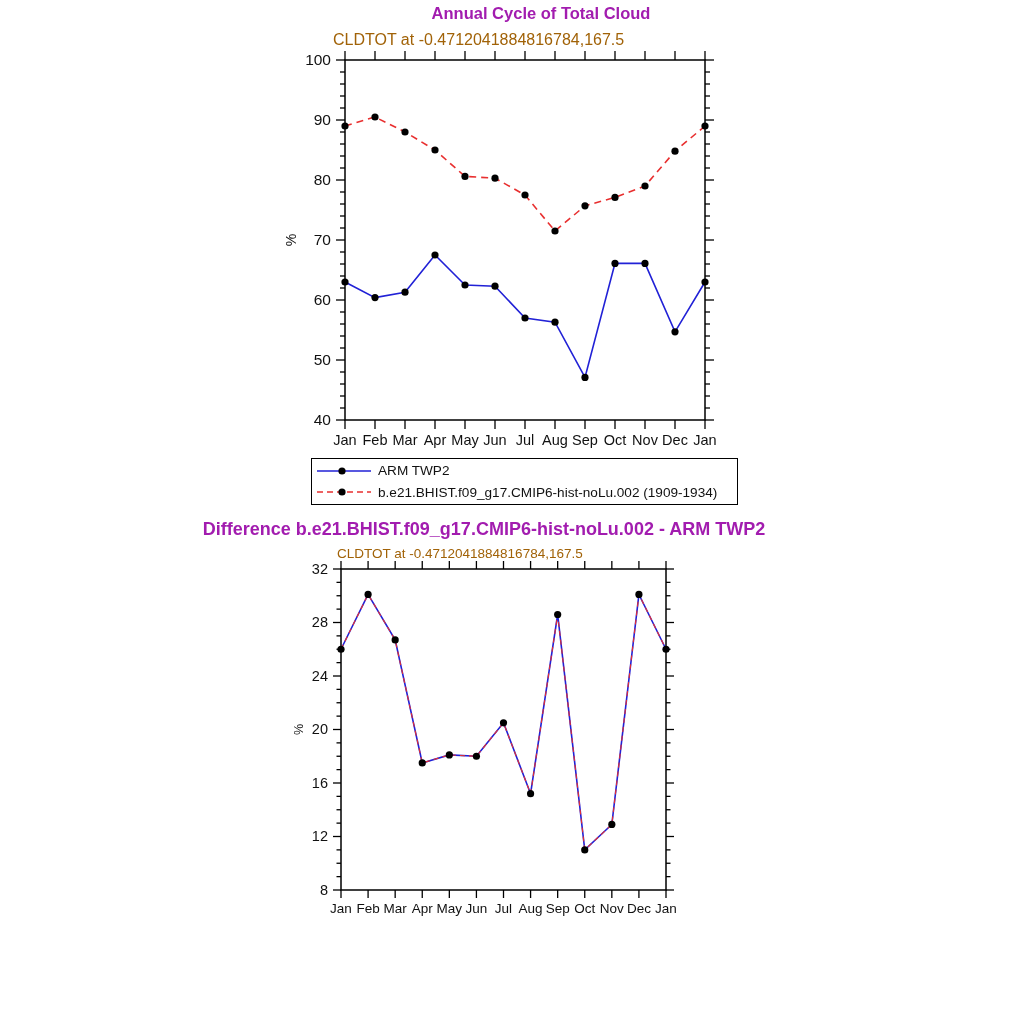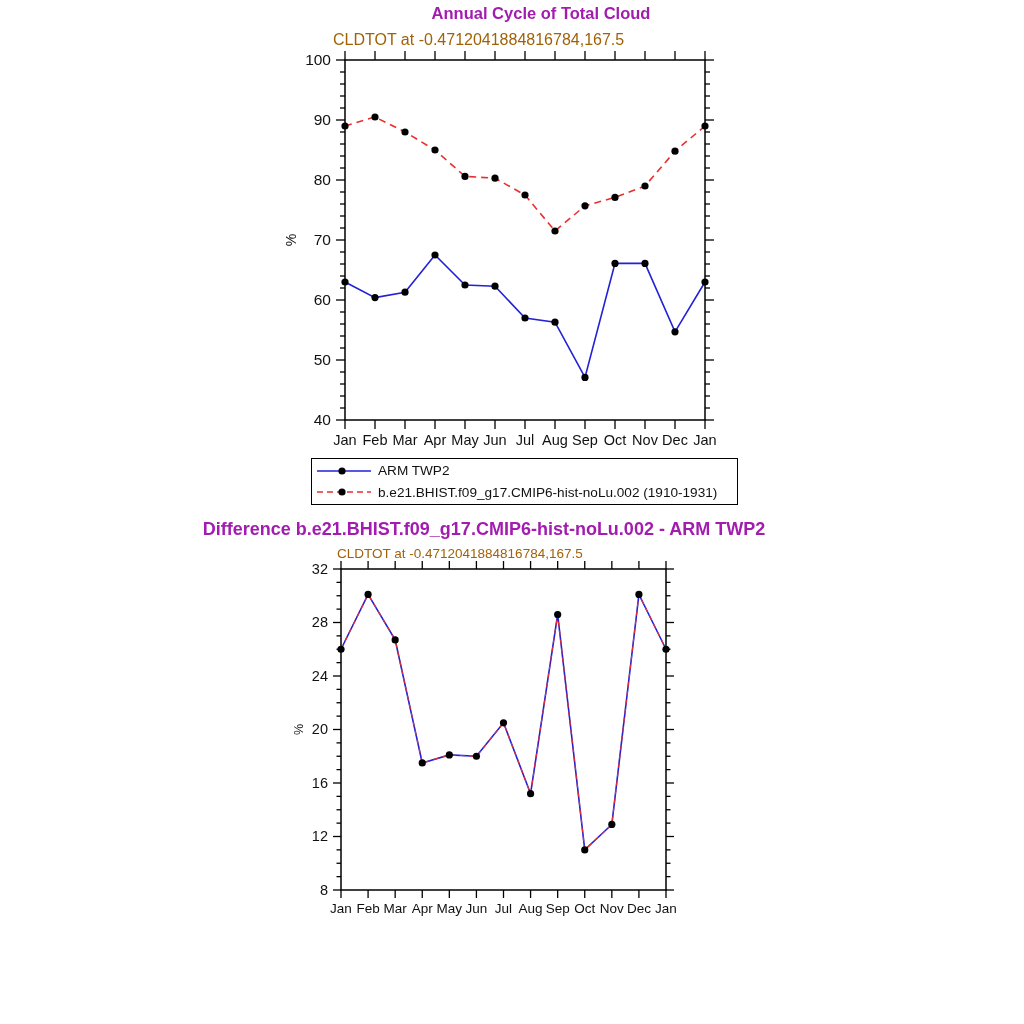--- a/index.html
+++ b/index.html
@@ -174,21 +174,21 @@
         <line class="sw-line" x1="2" y1="9" x2="56" y2="9" stroke-width="1.6" stroke="#2121d6"></line>
         <circle cx="27" cy="9" r="3.6" fill="#000"></circle>
       </svg>
       <span class="legend-label">ARM TWP2</span>
     </div>
     <div class="legend-row">
       <svg class="swatch" width="58" height="18">
         <line class="sw-line dashed" x1="2" y1="9" x2="56" y2="9" stroke-width="1.6" stroke="#e82f2f" stroke-dasharray="6 4"></line>
         <circle cx="27" cy="9" r="3.6" fill="#000"></circle>
       </svg>
-      <span class="legend-label">b.e21.BHIST.f09_g17.CMIP6-hist-noLu.002 (1910-1931)</span>
+      <span class="legend-label">b.e21.BHIST.f09_g17.CMIP6-hist-noLu.002 (1909-1934)</span>
     </div>
   </div>
 
   <div class="chart-title main-title-2">Difference b.e21.BHIST.f09_g17.CMIP6-hist-noLu.002 - ARM TWP2</div>
   <div class="chart-subtitle sub-2">CLDTOT at -0.4712041884816784,167.5</div>
   <svg id="chart-1" class="chart-svg" viewBox="0 0 1024 1024">
       <rect x="341" y="569" width="325" height="321" fill="none" stroke="#000000" stroke-width="1.5"></rect>
       <line x1="333" y1="890" x2="341" y2="890" stroke="#000000" stroke-width="1.3"></line>
       <line x1="666" y1="890" x2="674" y2="890" stroke="#000000" stroke-width="1.3"></line>
       <text x="328" y="894.785" text-anchor="end" font-size="14.5" fill="#111">8</text>

